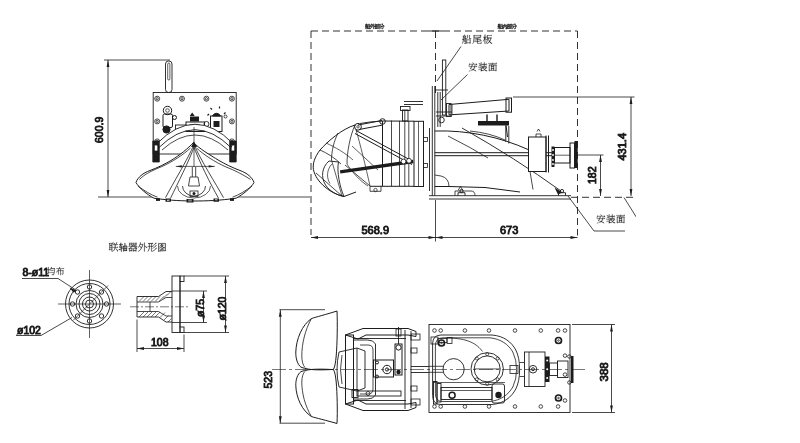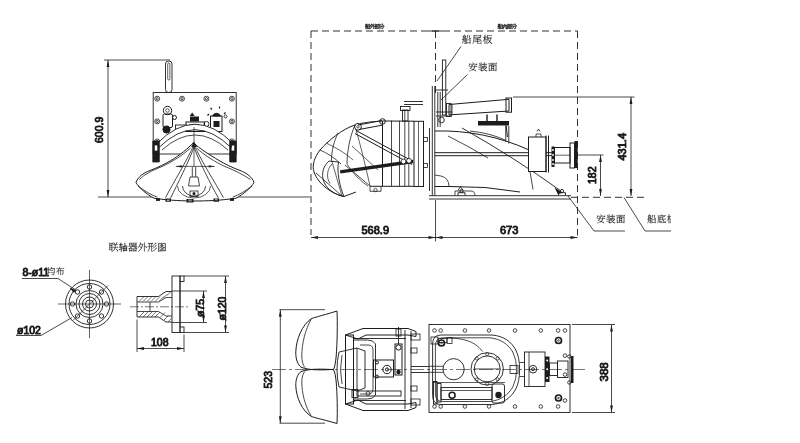--- a/index.html
+++ b/index.html
@@ -1,16 +1,16 @@
 <!DOCTYPE html>
 <html><head>
 <meta charset="utf-8">
 <style>
 html,body{margin:0;padding:0;background:#fff;}
-#page{position:relative;width:636px;height:443px;background:#ffffff;overflow:hidden;padding-left:35px;}
+#page{position:relative;width:636px;height:443px;background:#ffffff;overflow:hidden;}
 svg{position:absolute;top:0;left:0;}
 text{font-family:"Liberation Sans",sans-serif;fill:#111;}
 </style>
 </head>
 <body>
 <div id="page">
 <svg width="800" height="443" viewBox="0 0 800 443">
 <defs>
 <path id="c0" d="M638 776Q636 763 628 758Q619 752 602 750Q603 698 598 644Q592 590 575 538Q558 487 524 442Q491 398 436 365L427 380Q488 426 517 491Q546 556 552 632Q558 709 550 787ZM827 775Q826 766 819 760Q812 754 798 752V471Q798 462 802 458Q805 455 816 455H853Q864 455 874 455Q884 455 888 456Q891 456 894 456Q896 456 898 456Q901 456 905 457Q909 458 912 459H921H924Q937 455 943 452Q949 448 949 440Q949 426 930 420Q910 415 851 415H806Q784 415 773 420Q762 424 758 434Q754 444 754 459V785ZM484 349 539 323H812L837 353L897 306Q892 300 883 296Q874 292 859 290V-52Q859 -55 848 -62Q836 -69 822 -69H815V293H527V-54Q527 -58 517 -64Q507 -71 490 -71H484V323ZM843 21V-9H506V21ZM40 372Q72 375 118 382Q163 389 218 398Q272 407 332 418Q391 430 451 443L454 425Q378 403 286 380Q195 357 82 338Q76 319 61 316ZM220 331Q258 291 276 256Q295 220 298 192Q302 163 296 146Q290 128 280 124Q269 120 258 133Q255 156 250 190Q245 223 234 258Q224 294 206 323ZM211 629Q250 595 270 563Q290 531 295 504Q300 478 295 461Q290 444 280 440Q269 436 258 448Q254 470 247 500Q240 531 228 563Q217 595 198 621ZM324 817Q320 798 288 796Q278 771 262 740Q246 709 233 685H208Q213 704 219 730Q225 757 231 784Q237 812 241 834ZM335 702 361 736 433 682Q422 670 389 663V-12Q389 -30 384 -44Q379 -57 363 -65Q347 -73 314 -76Q313 -69 310 -64Q306 -58 298 -54Q288 -49 272 -46Q256 -43 230 -40V-24Q230 -24 242 -25Q254 -26 270 -27Q287 -28 302 -29Q317 -30 323 -30Q336 -30 340 -25Q345 -20 345 -10V702ZM375 702V672H138V702ZM120 712V730L174 702H164V386Q164 329 162 268Q159 206 150 146Q140 85 119 29Q98 -27 60 -74L43 -64Q80 -1 96 72Q112 146 116 226Q120 305 120 385V702Z"></path>
 <path id="c1" d="M354 808Q351 799 342 793Q333 787 316 788Q279 634 212 508Q146 381 58 301L43 312Q95 372 140 452Q185 531 220 627Q254 723 274 829ZM472 661 505 694 564 637Q554 627 524 626Q505 520 472 419Q440 318 387 228Q334 137 254 61Q174 -15 59 -71L48 -55Q150 2 225 79Q300 156 351 248Q402 341 434 445Q465 549 481 661ZM184 486Q242 468 280 446Q317 423 338 400Q360 378 368 358Q375 339 372 326Q369 312 358 308Q348 304 333 312Q322 340 295 371Q268 402 236 430Q203 458 173 476ZM510 661V631H242L249 661ZM682 515Q761 486 814 455Q867 424 899 394Q931 364 944 340Q958 315 958 298Q957 281 946 275Q935 269 917 278Q903 306 876 338Q848 369 813 400Q778 430 741 458Q704 485 671 504ZM733 808Q731 798 724 791Q716 784 697 781V-57Q697 -61 692 -66Q687 -71 679 -74Q671 -77 662 -77H653V818Z"></path>

